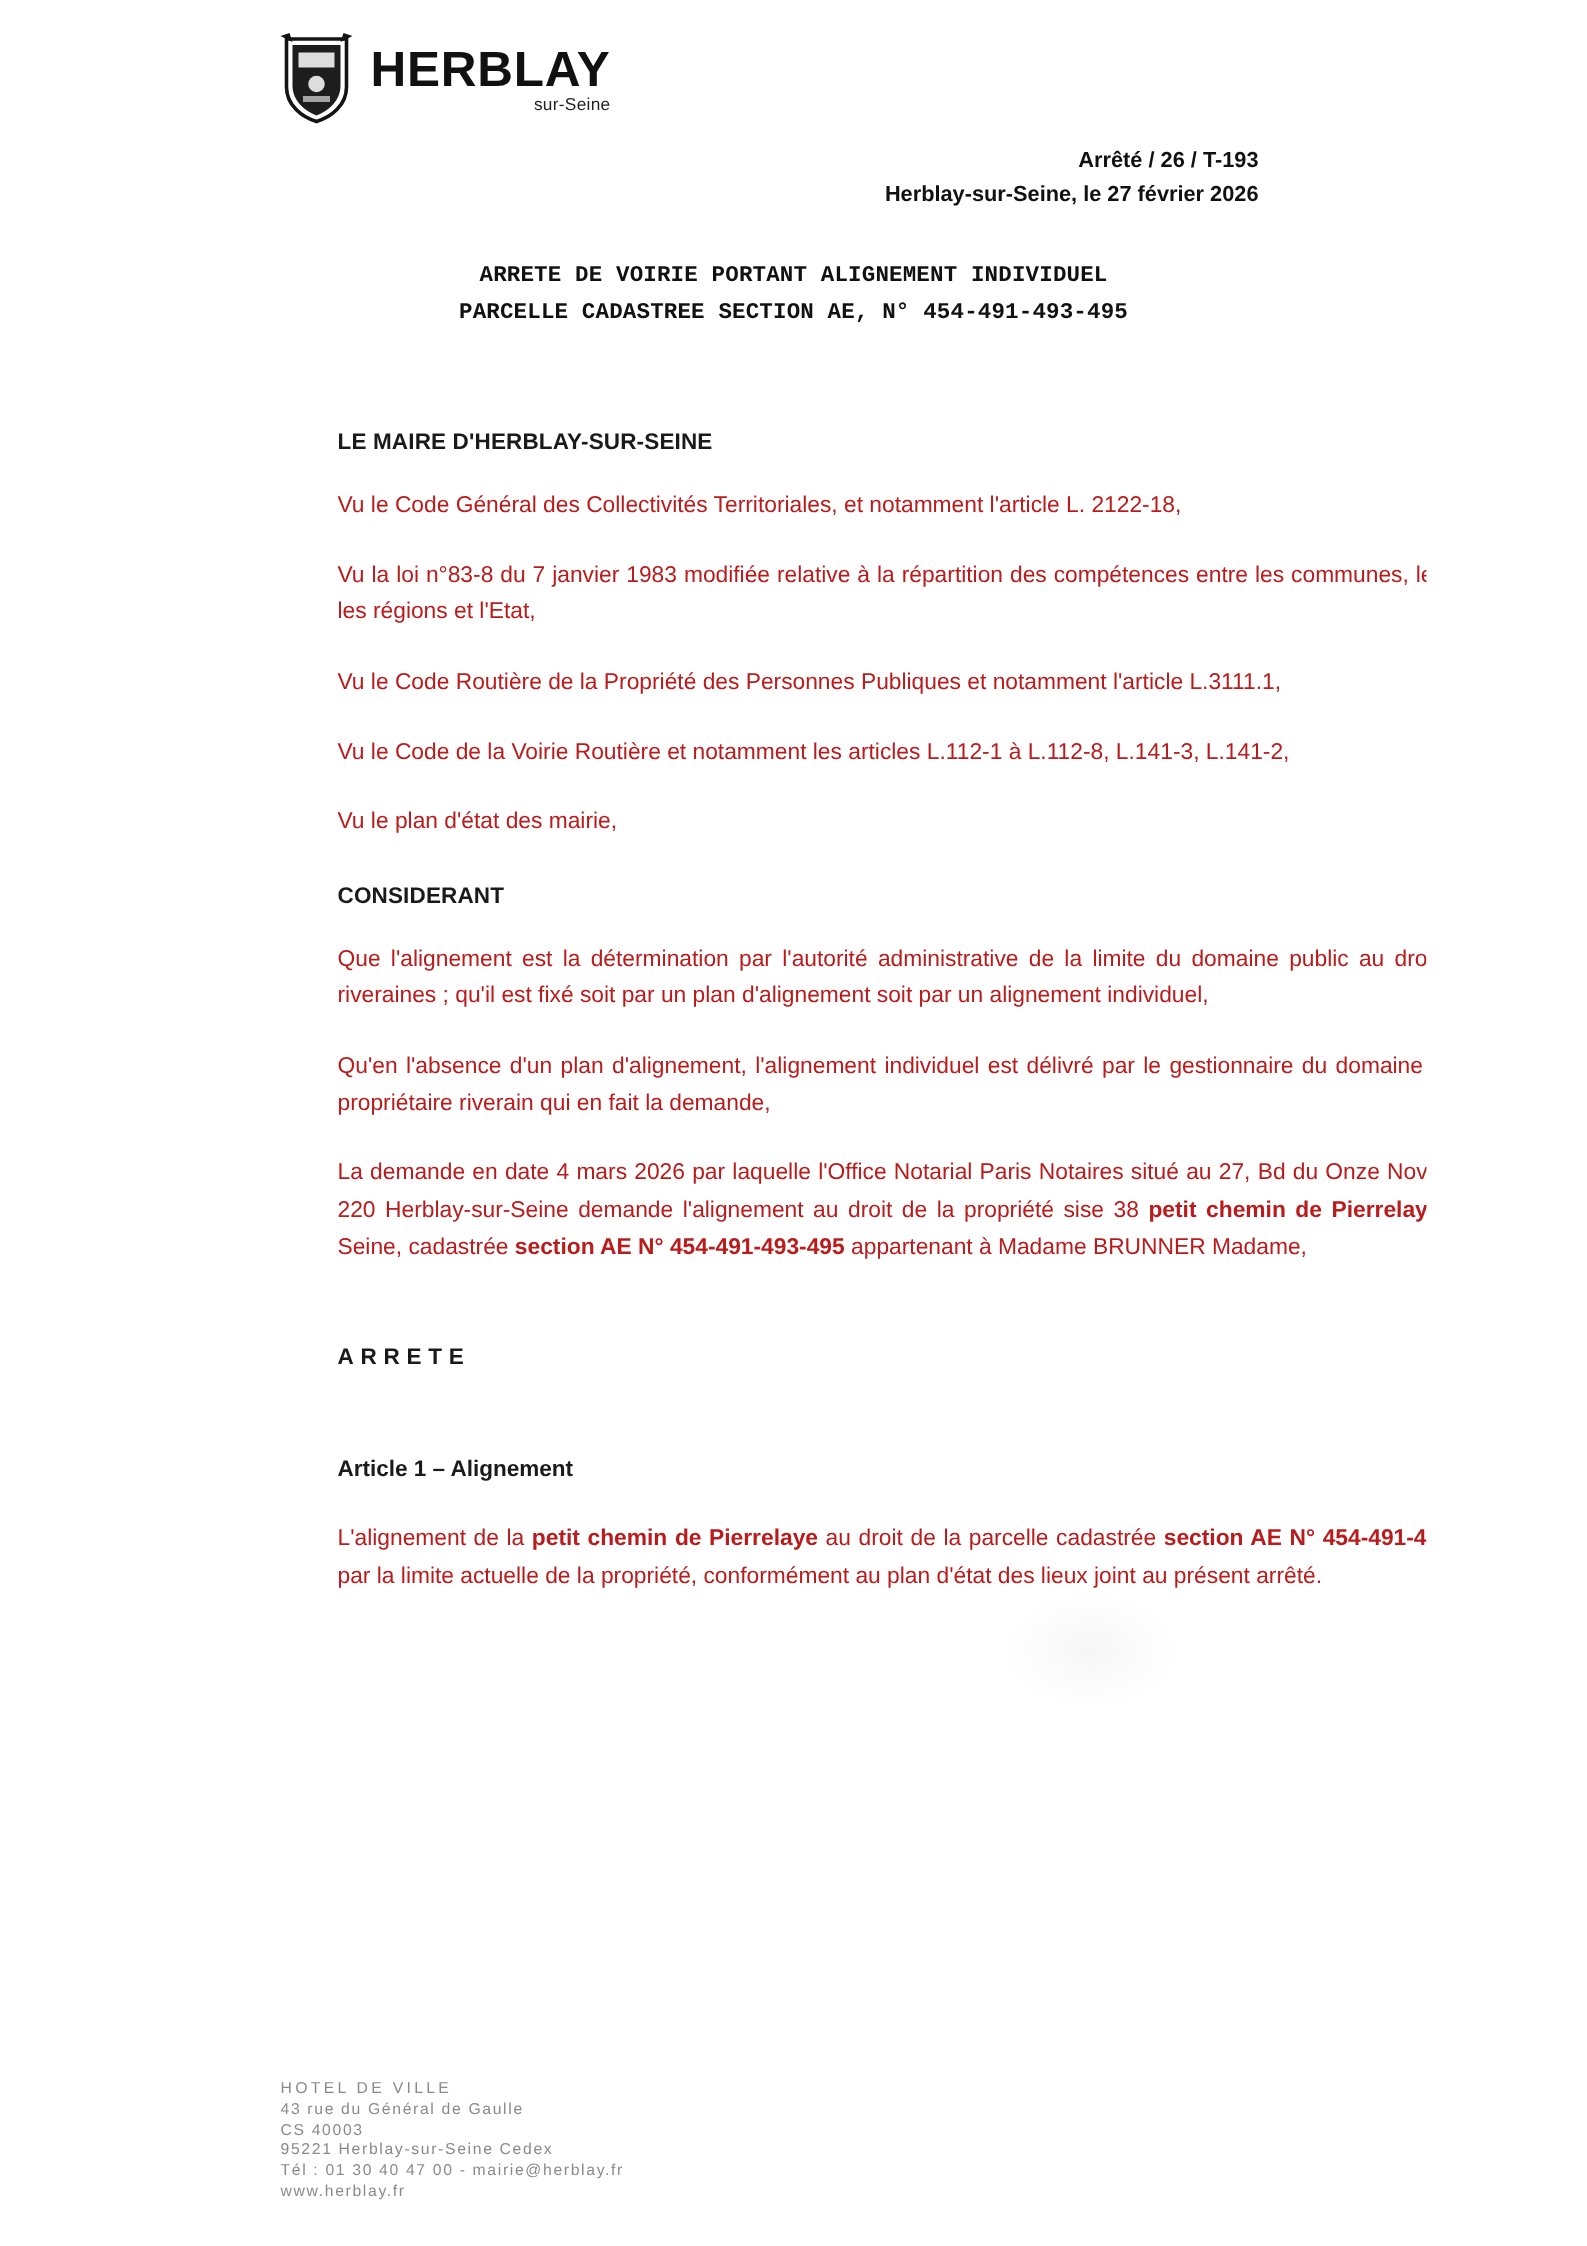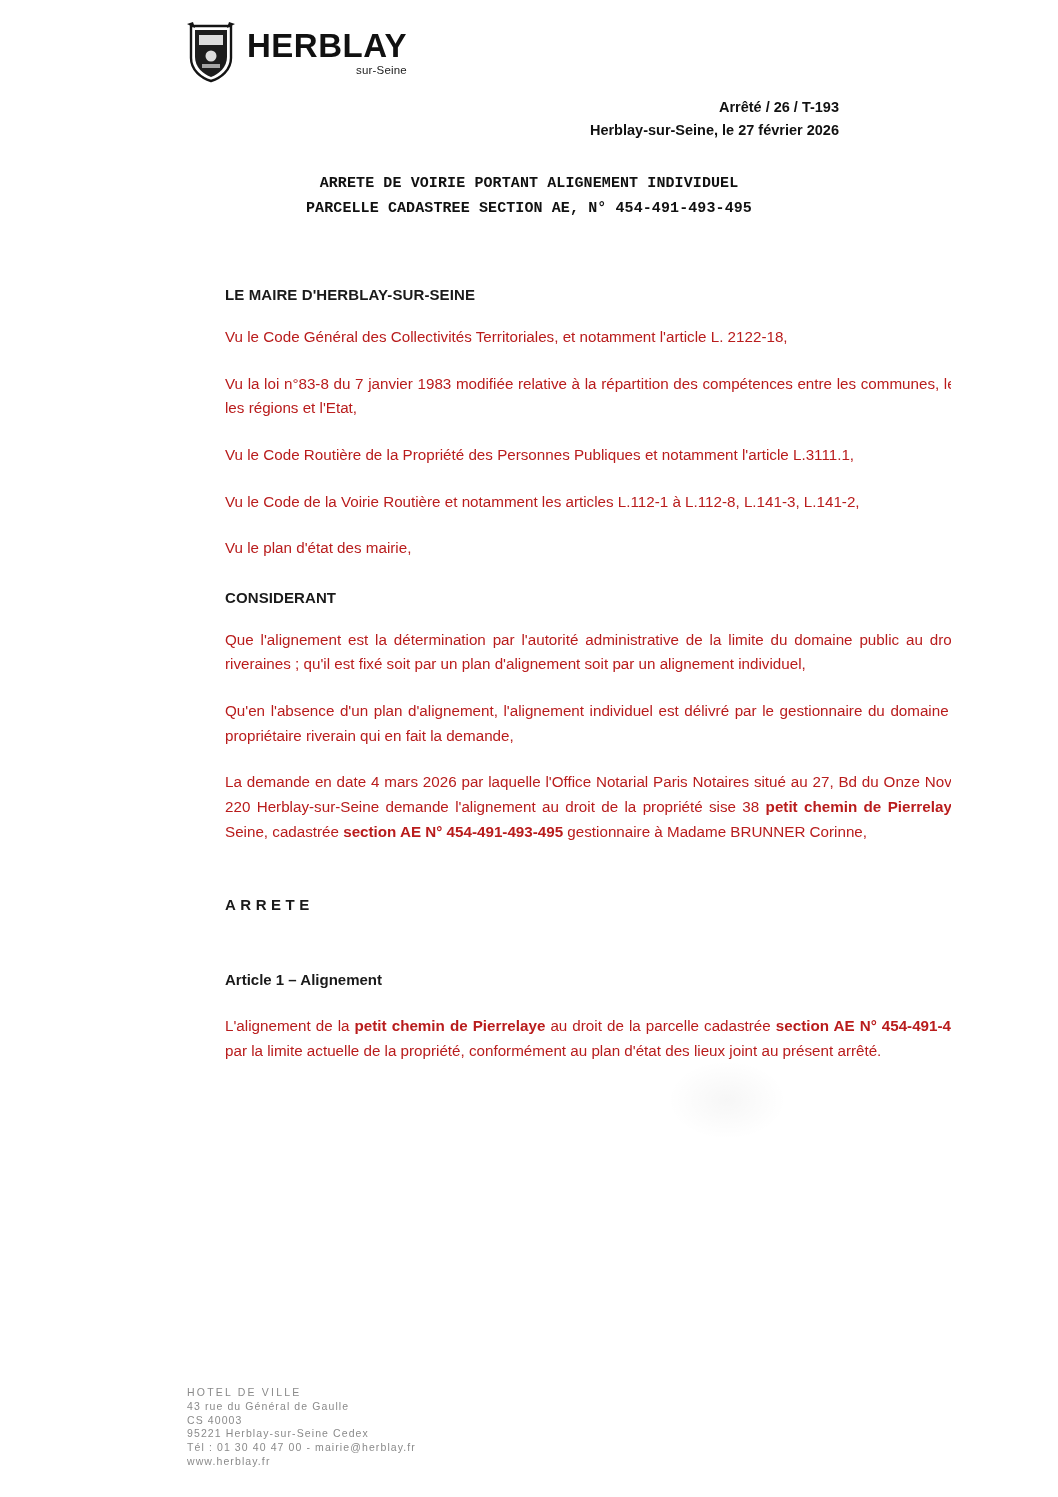--- a/index.html
+++ b/index.html
@@ -189,21 +189,21 @@
     <p class="para">Vu la loi n°83-8 du 7 janvier 1983 modifiée relative à la répartition des compétences entre les communes, les départements, les régions et l'Etat,</p>
     <p class="para nojust">Vu le Code Routière de la Propriété des Personnes Publiques et notamment l'article L.3111.1,</p>
     <p class="para nojust">Vu le Code de la Voirie Routière et notamment les articles L.112-1 à L.112-8, L.141-3, L.141-2,</p>
     <p class="para nojust">Vu le plan d'état des mairie,</p>
 
     <div class="heading spaced">CONSIDERANT</div>
 
     <p class="para">Que l'alignement est la détermination par l'autorité administrative de la limite du domaine public au droit des propriétés riveraines ; qu'il est fixé soit par un plan d'alignement soit par un alignement individuel,</p>
     <p class="para">Qu'en l'absence d'un plan d'alignement, l'alignement individuel est délivré par le gestionnaire du domaine public routier au propriétaire riverain qui en fait la demande,</p>
 
-    <p class="para"><span>La demande en date 4 mars 2026 par laquelle l'Office Notarial Paris Notaires situé au 27, Bd du Onze Novembre 1918 - 95 220 Herblay-sur-Seine demande l'alignement au droit de la propriété sise 38 </span><b>petit chemin de Pierrelaye</b><span> à Herblay-sur-Seine, cadastrée </span><b>section AE N° 454-491-493-495</b><span> gestionnaire à Madame BRUNNER Corinne,</span></p>
+    <p class="para"><span>La demande en date 4 mars 2026 par laquelle l'Office Notarial Paris Notaires situé au 27, Bd du Onze Novembre 1918 - 95 220 Herblay-sur-Seine demande l'alignement au droit de la propriété sise 38 </span><b>petit chemin de Pierrelaye</b><span> à Herblay-sur-Seine, cadastrée </span><b>section AE N° 454-491-493-495</b><span> appartenant à Madame BRUNNER Madame,</span></p>
 
     <div class="arrete-word">ARRETE</div>
 
     <div class="article-title">Article 1 – Alignement</div>
 
     <p class="para"><span>L'alignement de la </span><b>petit chemin de Pierrelaye</b><span> au droit de la parcelle cadastrée </span><b>section AE N° 454-491-493-495</b><span> est défini par la limite actuelle de la propriété, conformément au plan d'état des lieux joint au présent arrêté.</span></p>
   </div>
 
   <div class="watermark"></div>
 

